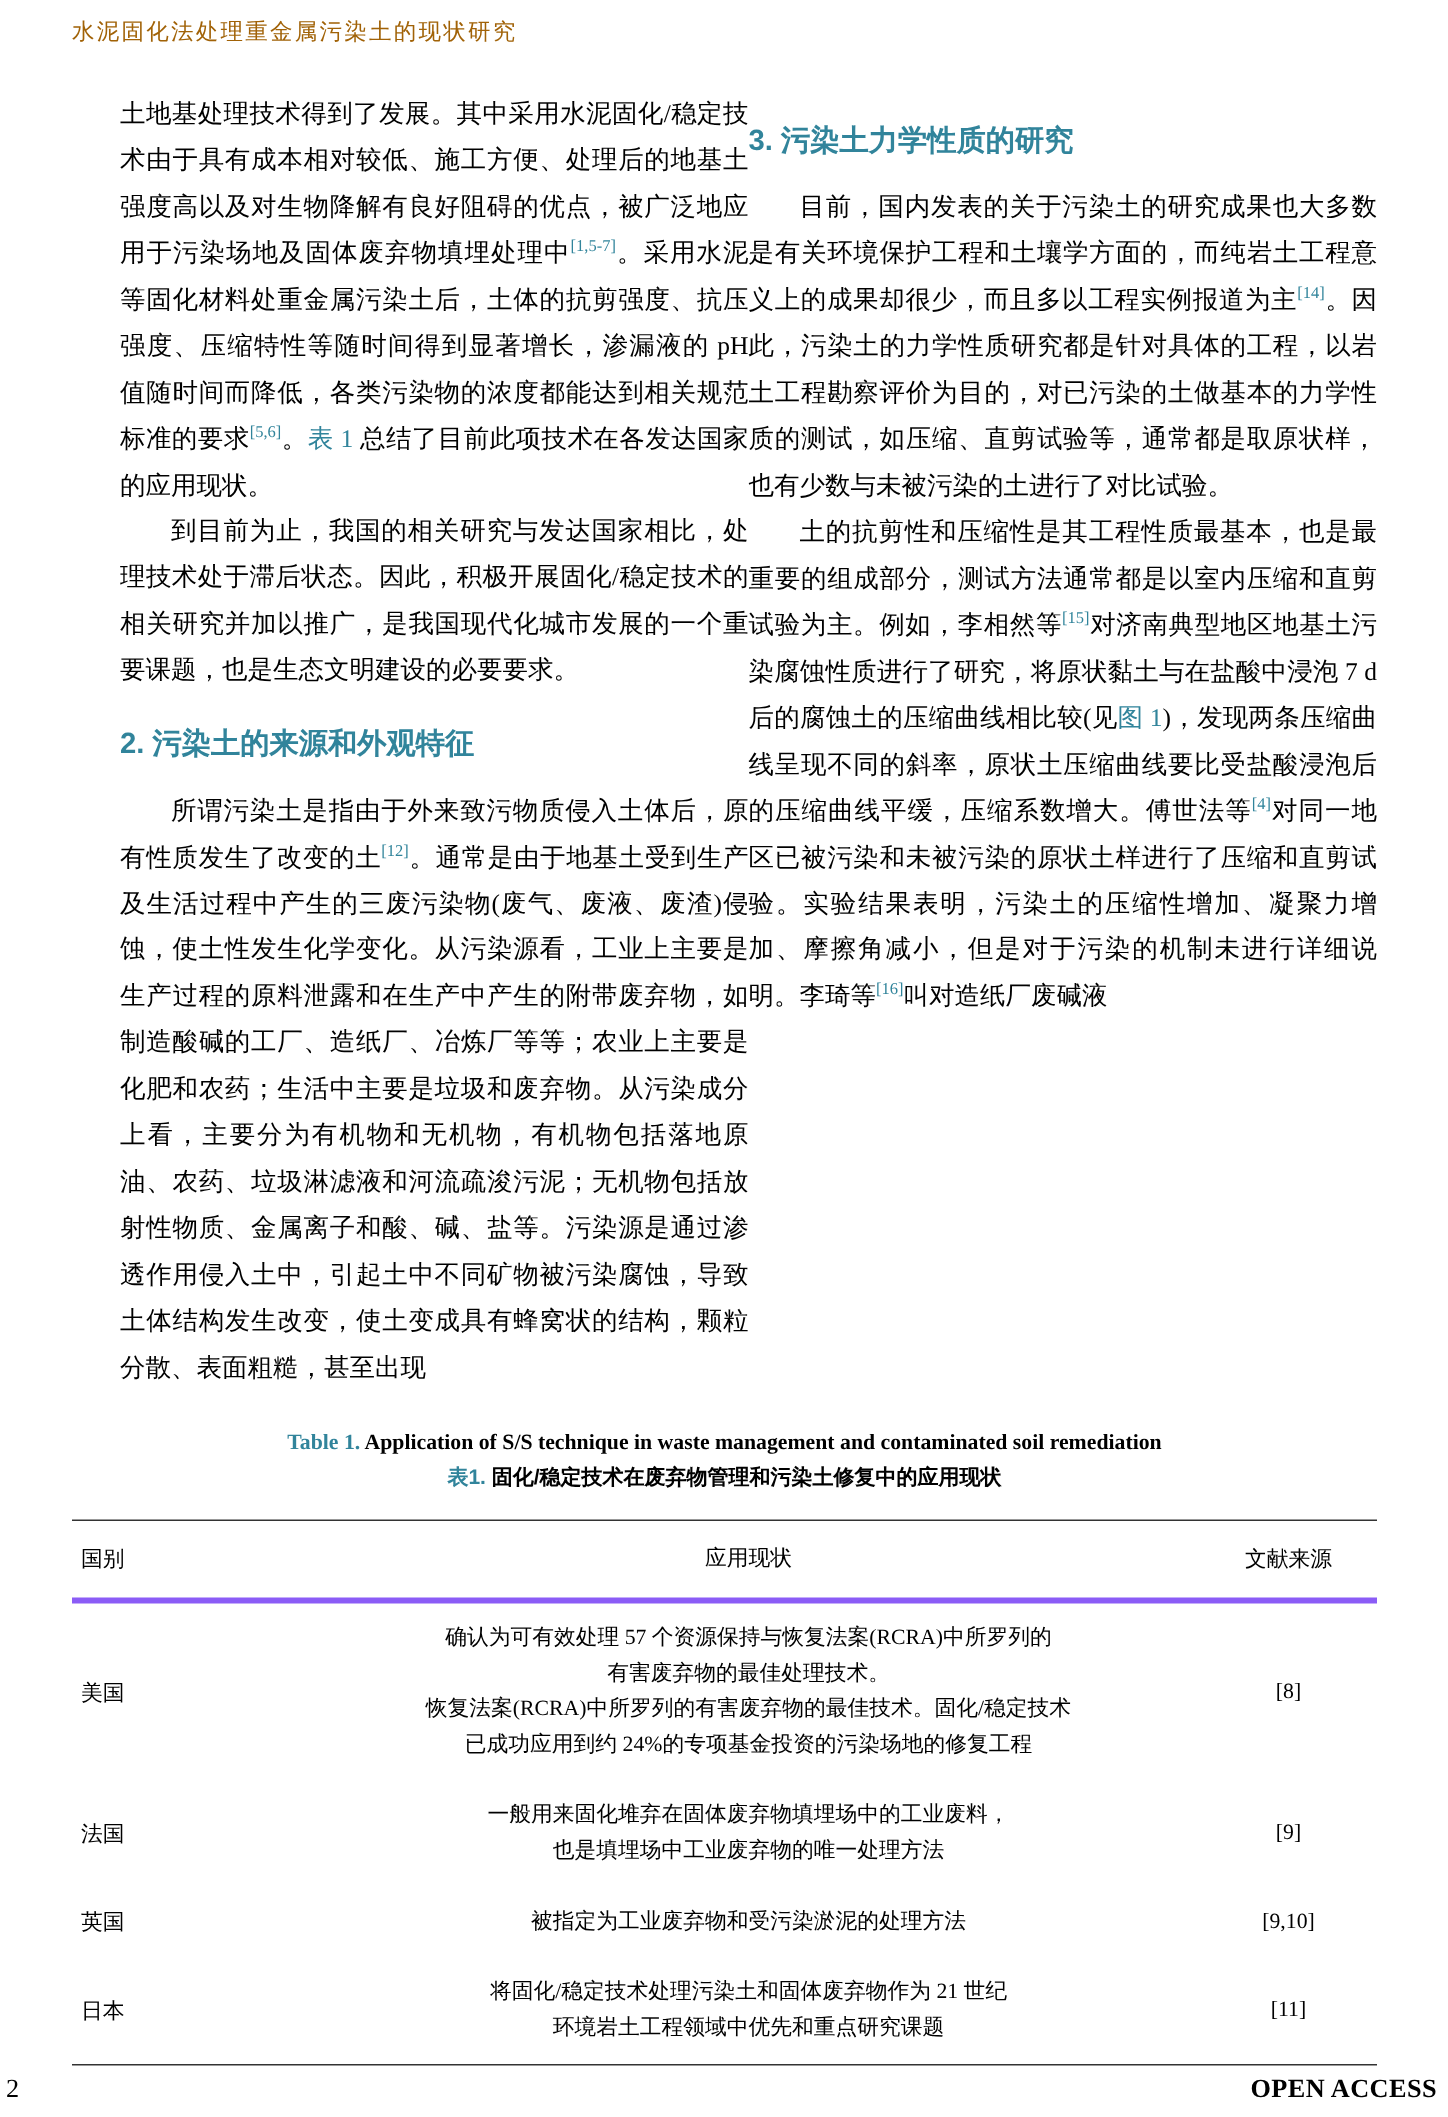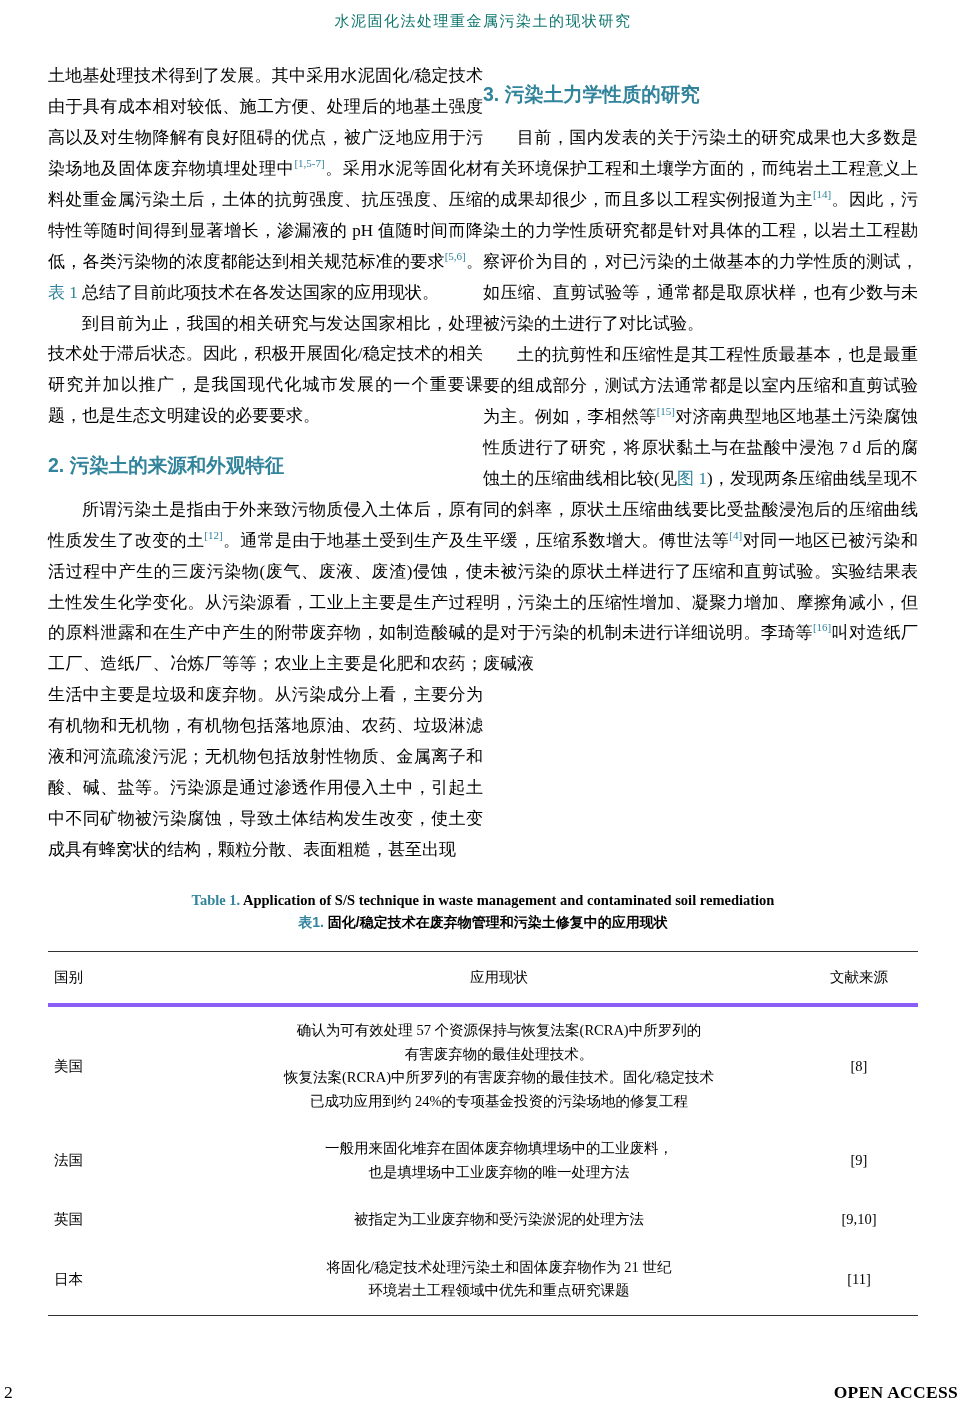--- a/index.html
+++ b/index.html
@@ -11,28 +11,28 @@
     color:#000;
   }
   .page{
     position:relative;
     width:965px; height:1411px;
     padding:12px 47px 0 48px;
     overflow:hidden;
     background:#fff;
   }
   .running-head{
-    text-align:center;
     font-size:15px;
     letter-spacing:1.5px;
-    color:#0f766e;
+    color:#a16207;
   }
   .columns{
     display:flex;
     margin-top:30px;
+    margin-left:32px;
   }
   .col{
     flex:1;
     min-width:0;
     font-size:17px;
     line-height:1.82;
     text-align:justify;
   }
   .para{ margin:0; }
   .para.indent{ text-indent:2em; }

